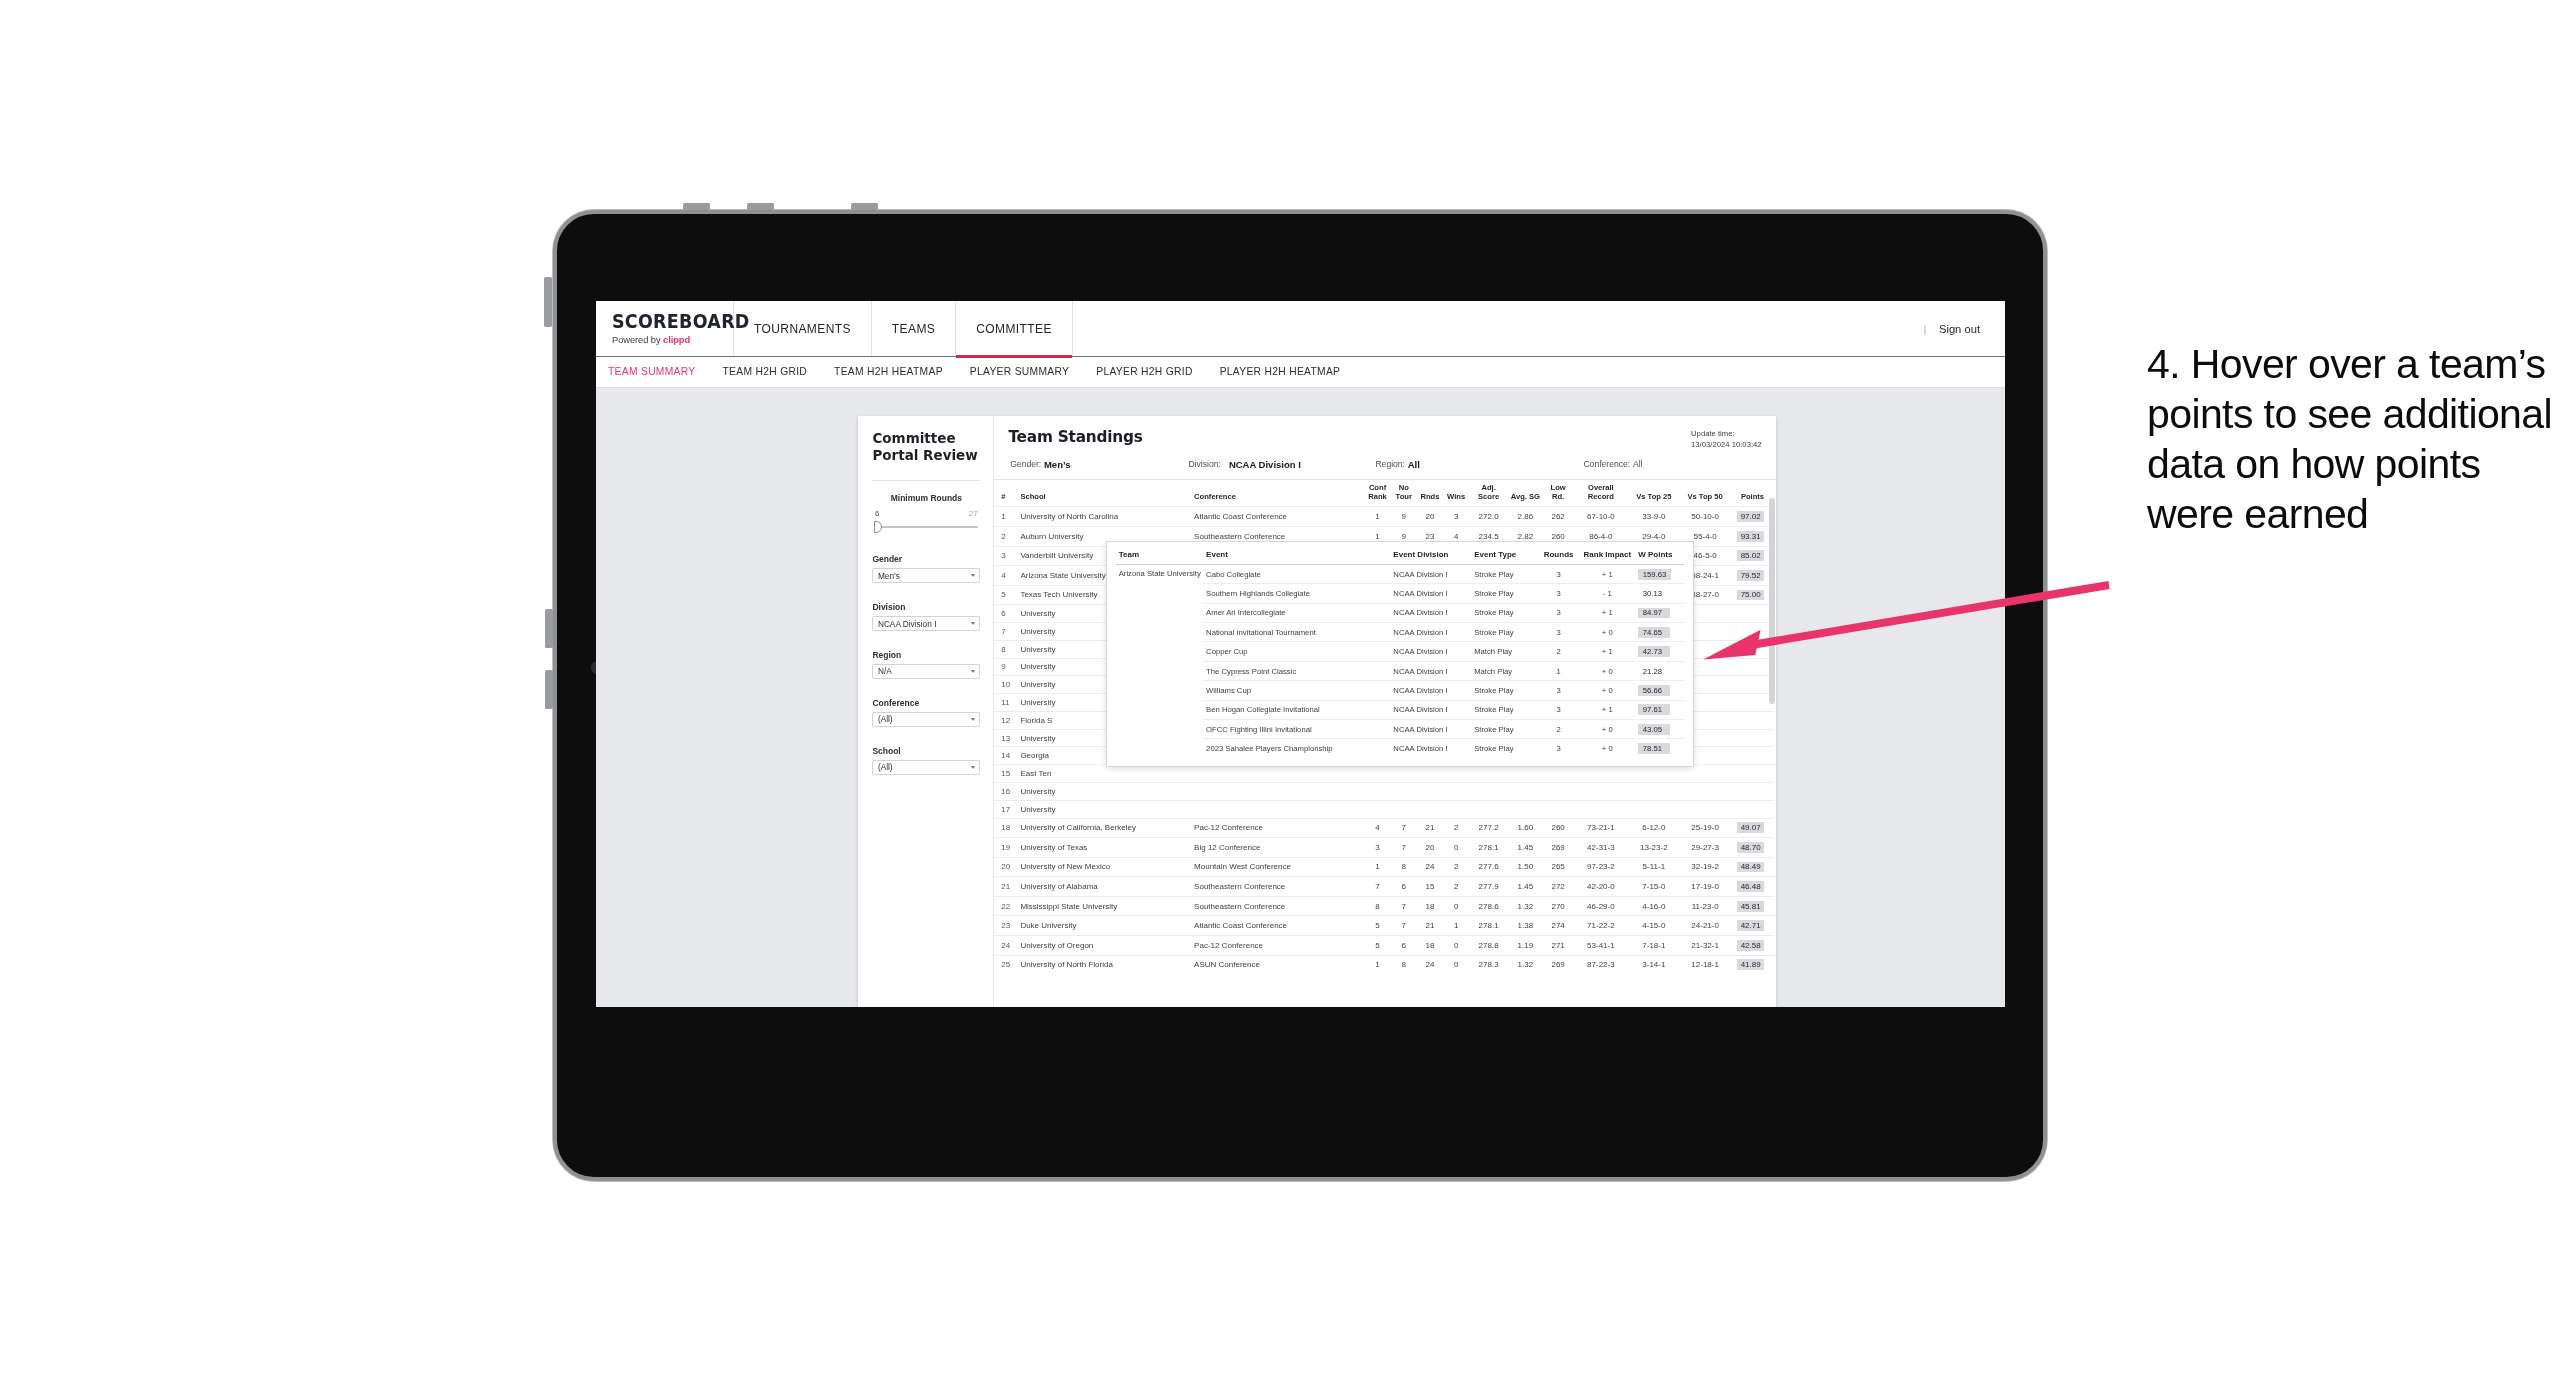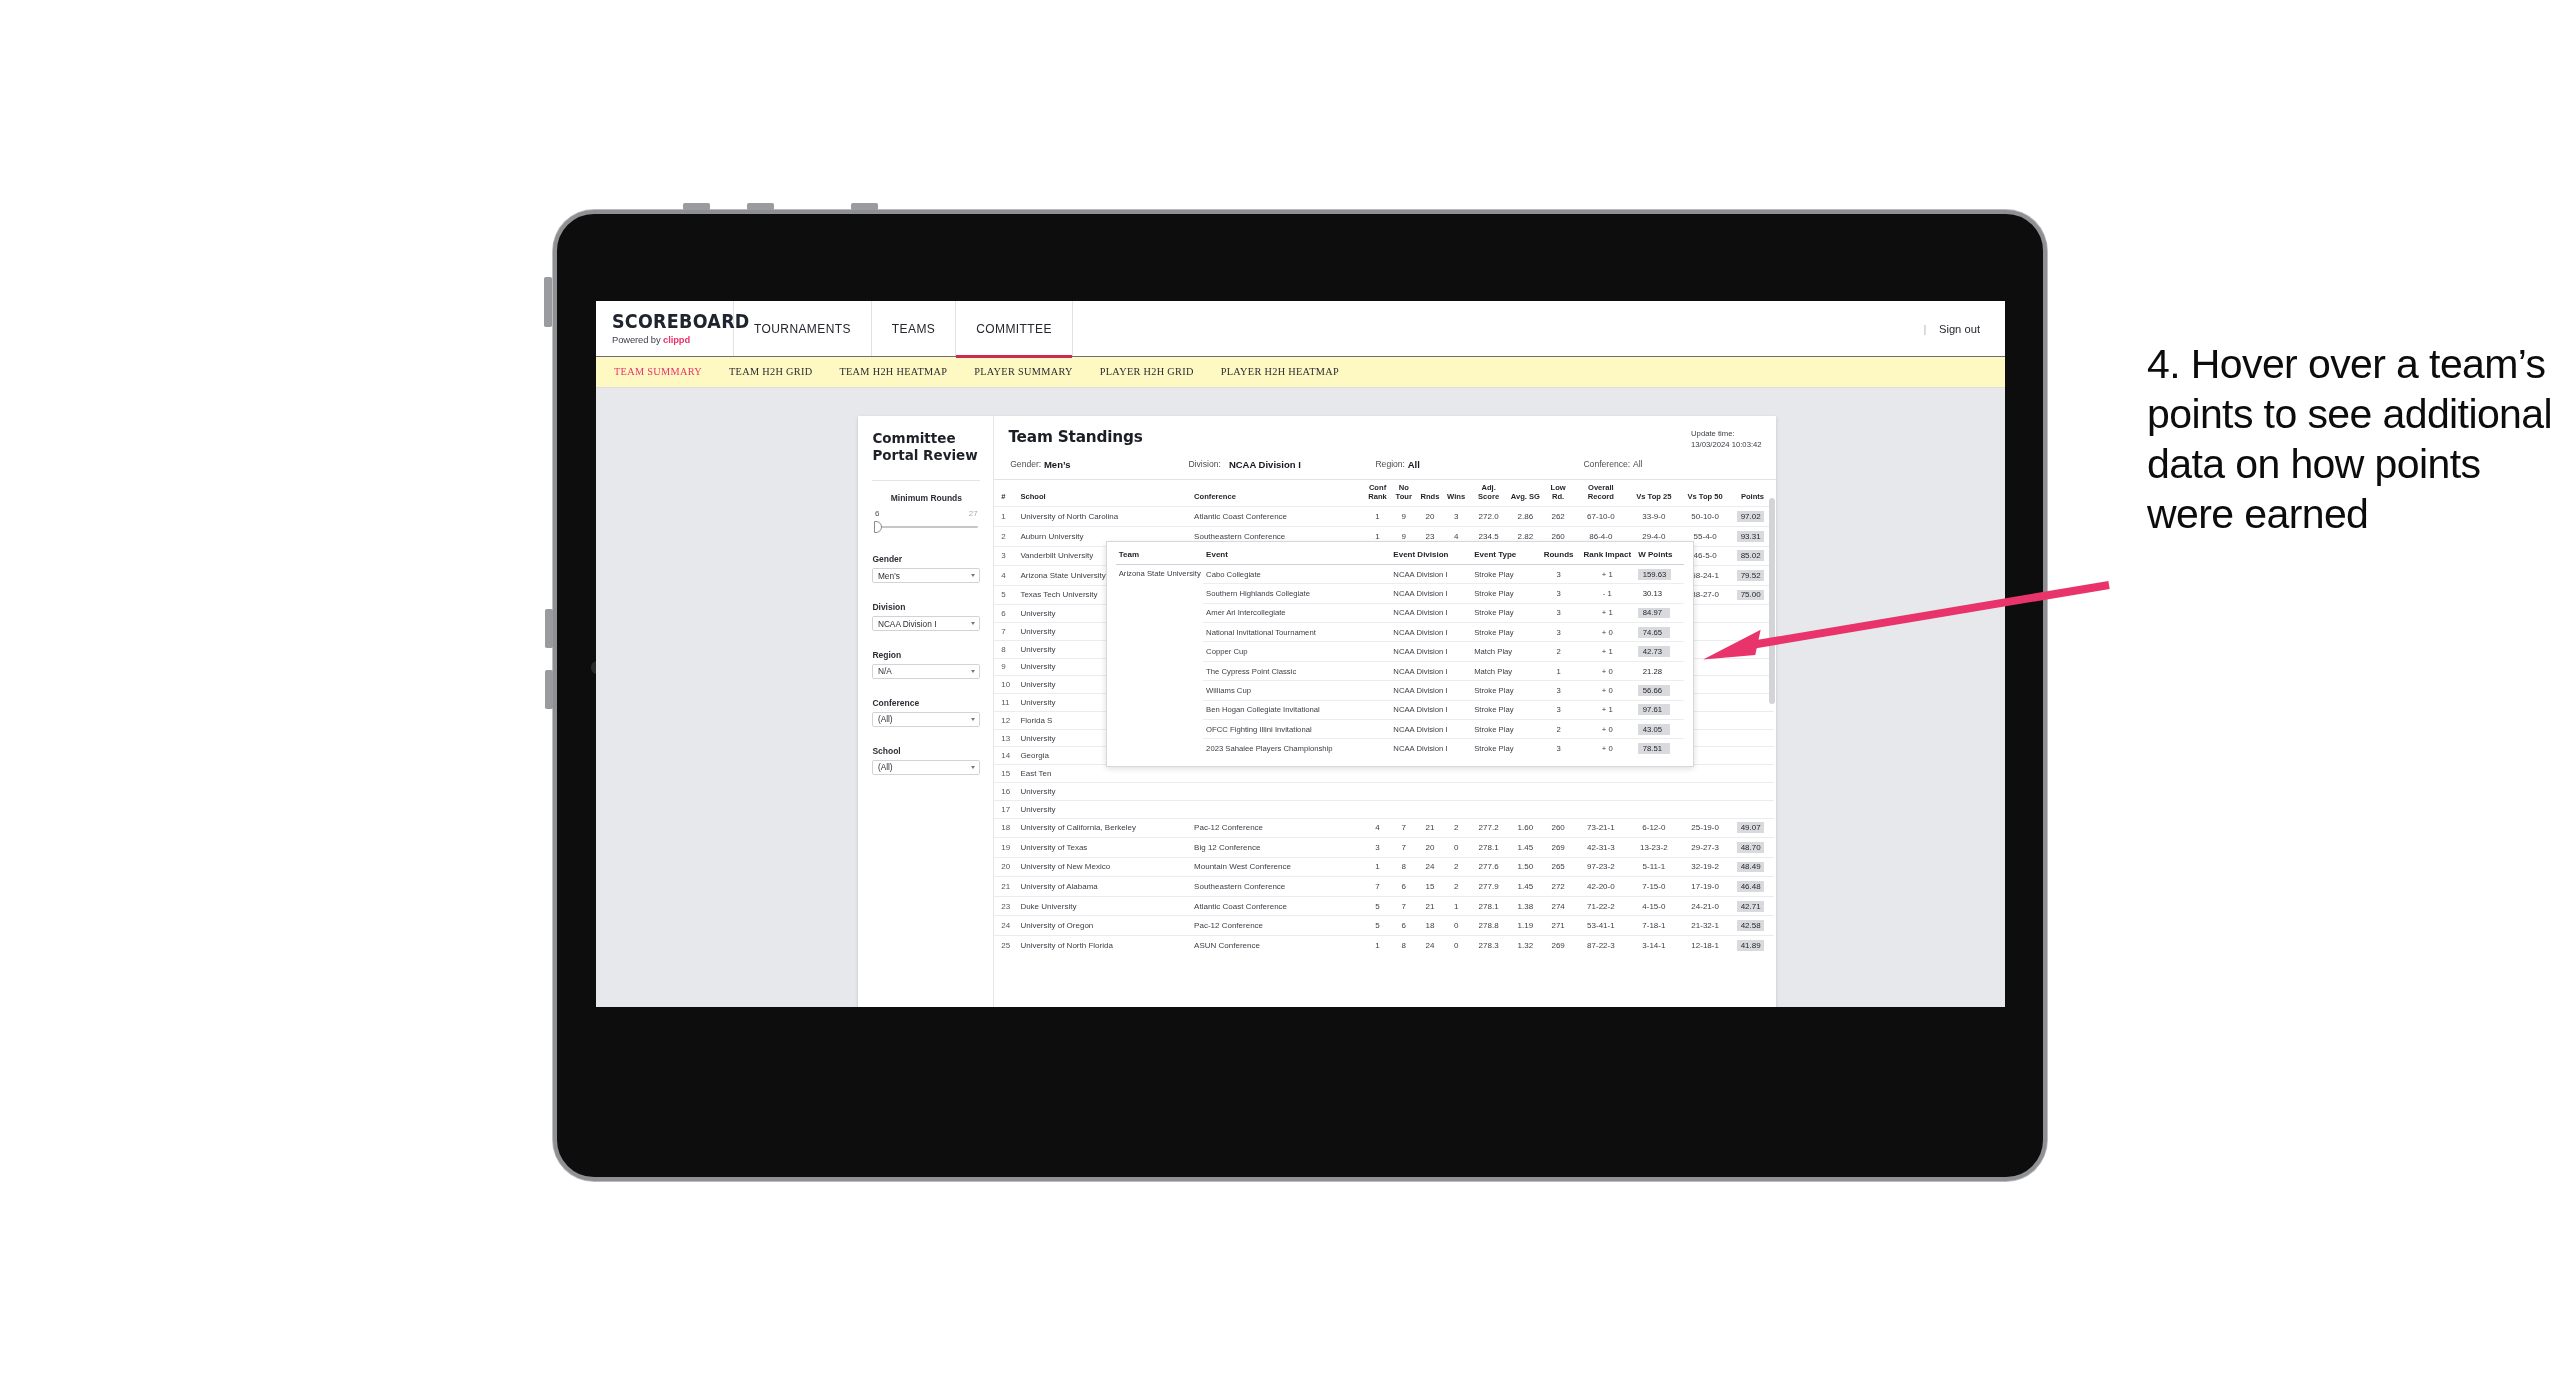--- a/index.html
+++ b/index.html
@@ -78,24 +78,24 @@
   }
   #topbar-spacer { flex: 1; }
   #signout-wrap {
     display: flex; align-items: center; gap: 12.6px;
     padding-right: 25px; font-size: 11.2px; color: #25272d;
   }
   #signout-divider { color: #b4b5b9; }
 
   
   #subnav {
-    height: 30.5px; background: #fef9c3;
+    height: 30.5px; background: #ffffff;
     display: flex; align-items: center;
     border-bottom: 0.9px solid #dedee1;
-    padding-left: 18px; gap: 27px; font-family: Liberation Serif, serif;
+    padding-left: 12px; gap: 27px;
   }
   .subnav-item {
     font-size: 10.3px; letter-spacing: 0.3px;
     color: #2a2c32; cursor: pointer; white-space: nowrap;
   }
   .subnav-item.active { color: #e8336b; }
 
   
   #canvas { position: relative; height: 620px; }
 
@@ -775,20 +775,36 @@
                   <td class="c-n">2</td>
                   <td class="c-sc">277.9</td>
                   <td class="c-sg">1.45</td>
                   <td class="c-low">272</td>
                   <td class="c-rec">42-20-0</td>
                   <td class="c-t25">7-15-0</td>
                   <td class="c-t50">17-19-0</td>
                   <td class="c-pts pts-cell"><span class="pts-chip">46.48</span></td>
                 </tr>
                 <tr>
+                  <td class="c-rank">22</td>
+                  <td class="c-school l">Mississippi State University</td>
+                  <td class="c-conf l">Southeastern Conference</td>
+                  <td class="c-n">8</td>
+                  <td class="c-n">7</td>
+                  <td class="c-n">18</td>
+                  <td class="c-n">0</td>
+                  <td class="c-sc">278.6</td>
+                  <td class="c-sg">1.32</td>
+                  <td class="c-low">270</td>
+                  <td class="c-rec">46-29-0</td>
+                  <td class="c-t25">4-16-0</td>
+                  <td class="c-t50">11-23-0</td>
+                  <td class="c-pts pts-cell"><span class="pts-chip">45.81</span></td>
+                </tr>
+                <tr>
                   <td class="c-rank">23</td>
                   <td class="c-school l">Duke University</td>
                   <td class="c-conf l">Atlantic Coast Conference</td>
                   <td class="c-n">5</td>
                   <td class="c-n">7</td>
                   <td class="c-n">21</td>
                   <td class="c-n">1</td>
                   <td class="c-sc">278.1</td>
                   <td class="c-sg">1.38</td>
                   <td class="c-low">274</td>

